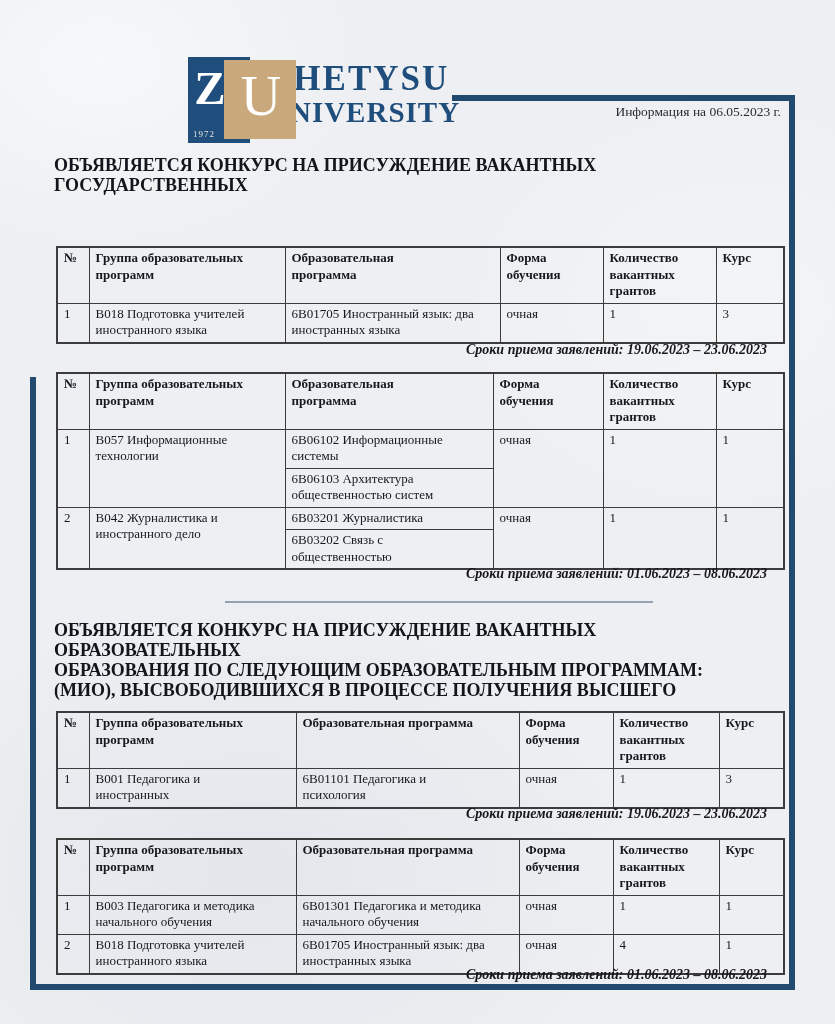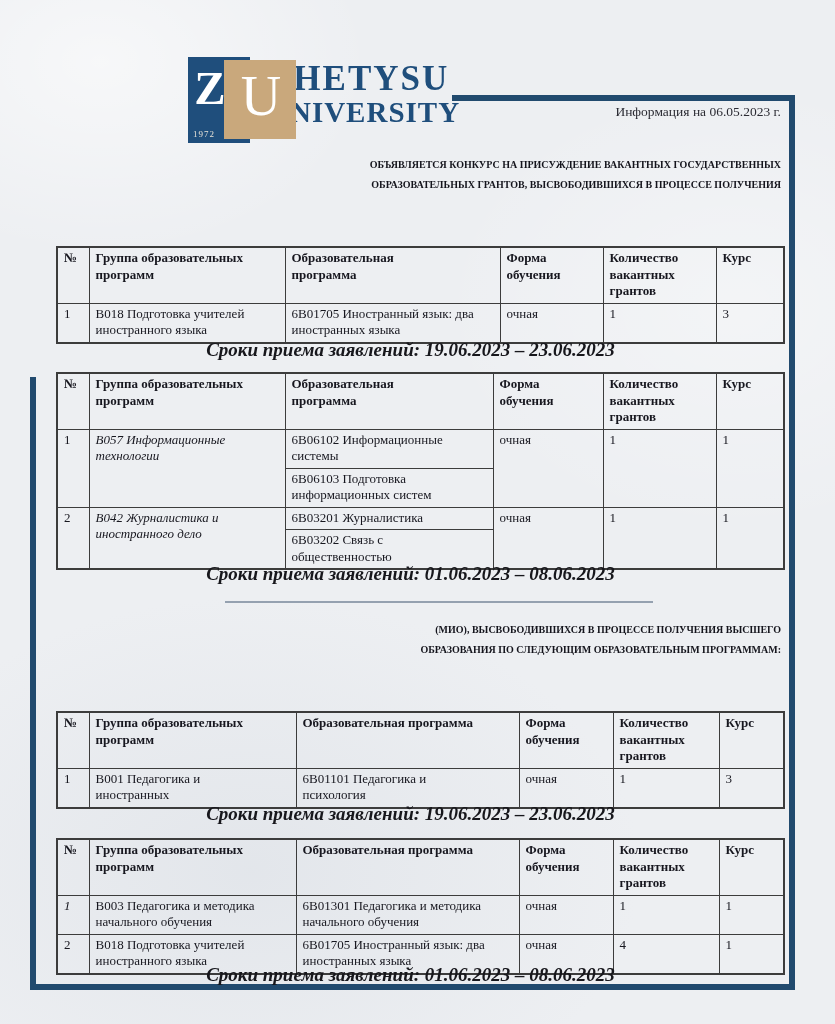--- a/index.html
+++ b/index.html
@@ -36,49 +36,49 @@
           font-size:47px; line-height:58px; font-weight:bold; text-align:center;}
   .logo-u{position:absolute; left:44px; top:6px; width:58px; z-index:4; color:#fff;
           font-size:56px; line-height:66px; font-weight:normal; text-align:center;}
   .logo-year{position:absolute; left:5px; bottom:4px; z-index:5; color:#e8e3d8; font-size:9px; letter-spacing:1px;}
   .logo-text{position:absolute; left:268px; top:60px; color:var(--navy); z-index:1;}
   .logo-name1{font-size:35px; line-height:37px; font-weight:bold; letter-spacing:2px;}
   .logo-name2{font-size:29px; line-height:31px; font-weight:bold; letter-spacing:1px;}
 
   .info-date{position:absolute; top:104px; right:54px; font-size:13.5px; color:#2b2b33;}
 
-  .doc-heading{position:absolute; left:54px; width:727px; text-align:right;
-               font-weight:bold; font-size:10px; color:#14141c;}
+  .doc-heading{position:absolute; left:54px; width:727px; text-align:left;
+               font-weight:bold; font-size:18px; color:#14141c;}
   .doc-heading div{line-height:20px;}
   .heading-1{top:155px;}
   .heading-2{top:620px;}
 
   table.grant-table{
     position:absolute; left:56px; width:727px;
     border-collapse:collapse; table-layout:fixed;
     border:2px solid var(--tableborder);
   }
   .grant-table th, .grant-table td{
     border:1px solid var(--tableborder);
     font-size:13px; line-height:16.5px;
     padding:2px 6px 3px 6px;
     vertical-align:top; text-align:left; font-weight:normal;
     overflow:hidden;
   }
   .grant-table th{font-weight:bold;}
   .c{text-align:center;}
-  .vmid{vertical-align:middle;font-style:italic;}
+  .vmid{vertical-align:middle;}
   th.wrap-narrow{padding-right:55px;}
   td.pad-narrow{padding-right:30px;}
 
   .t1{top:246px;} .t2{top:372px;} .t3{top:711px;} .t4{top:838px;}
 
   .deadline{
-    position:absolute; left:54px; width:727px; text-align:center; padding-right:14px;
-    font-weight:bold; font-style:italic; font-size:19px; line-height:17px; color:#17171c;
+    position:absolute; left:54px; width:727px; text-align:right; padding-right:14px;
+    font-weight:bold; font-style:italic; font-size:14px; line-height:17px; color:#17171c;
   }
   .dl1{top:341px;} .dl2{top:565px;} .dl3{top:805px;} .dl4{top:966px;}
 
   .divider{position:absolute; left:225px; top:601px; width:428px; height:2px; background:var(--divider);}
 </style>
 </head>
 <body>
 
 <div class="page">
 
@@ -96,21 +96,20 @@
   </div>
   <div class="logo-text">
     <div class="logo-name1">ZHETYSU</div>
     <div class="logo-name2">UNIVERSITY</div>
   </div>
 
   <div class="info-date">Информация на 06.05.2023 г.</div>
 
   <div class="doc-heading heading-1">
     <div>ОБЪЯВЛЯЕТСЯ КОНКУРС НА ПРИСУЖДЕНИЕ ВАКАНТНЫХ ГОСУДАРСТВЕННЫХ</div>
-    <div>ОБРАЗОВАТЕЛЬНЫХ ГРАНТОВ, ВЫСВОБОДИВШИХСЯ В ПРОЦЕССЕ ПОЛУЧЕНИЯ</div>
   </div>
 
   <table class="grant-table t1">
     <colgroup>
         <col style="width:32px">
         <col style="width:196px">
         <col style="width:215px">
         <col style="width:103px">
         <col style="width:113px">
         <col style="width:68px">
@@ -160,42 +159,43 @@
     <tbody>
       <tr>
         <td class="c" rowspan="2">1</td>
         <td class="vmid" rowspan="2">B057 Информационные технологии</td>
         <td>6B06102 Информационные системы</td>
         <td rowspan="2">очная</td>
         <td class="c" rowspan="2">1</td>
         <td class="c" rowspan="2">1</td>
       </tr>
       <tr>
-        <td>6B06103 Подготовка информационных систем</td>
+        <td>6B06103 Архитектура общественностью систем</td>
       </tr>
       <tr>
         <td class="c" rowspan="2">2</td>
         <td class="vmid" rowspan="2">B042 Журналистика и иностранного дело</td>
         <td>6B03201 Журналистика</td>
         <td rowspan="2">очная</td>
         <td class="c" rowspan="2">1</td>
         <td class="c" rowspan="2">1</td>
       </tr>
       <tr>
         <td>6B03202 Связь с общественностью</td>
       </tr>
     </tbody>
   </table>
   <div class="deadline dl2">Сроки приема заявлений: 01.06.2023 – 08.06.2023</div>
 
   <div class="divider"></div>
 
   <div class="doc-heading heading-2">
+    <div>ОБЪЯВЛЯЕТСЯ КОНКУРС НА ПРИСУЖДЕНИЕ ВАКАНТНЫХ ОБРАЗОВАТЕЛЬНЫХ</div>
+    <div>ОБРАЗОВАНИЯ ПО СЛЕДУЮЩИМ ОБРАЗОВАТЕЛЬНЫМ ПРОГРАММАМ:</div>
     <div>(МИО), ВЫСВОБОДИВШИХСЯ В ПРОЦЕССЕ ПОЛУЧЕНИЯ ВЫСШЕГО</div>
-    <div>ОБРАЗОВАНИЯ ПО СЛЕДУЮЩИМ ОБРАЗОВАТЕЛЬНЫМ ПРОГРАММАМ:</div>
   </div>
 
   <table class="grant-table t3">
     <colgroup>
         <col style="width:32px">
         <col style="width:207px">
         <col style="width:223px">
         <col style="width:94px">
         <col style="width:106px">
         <col style="width:65px">

